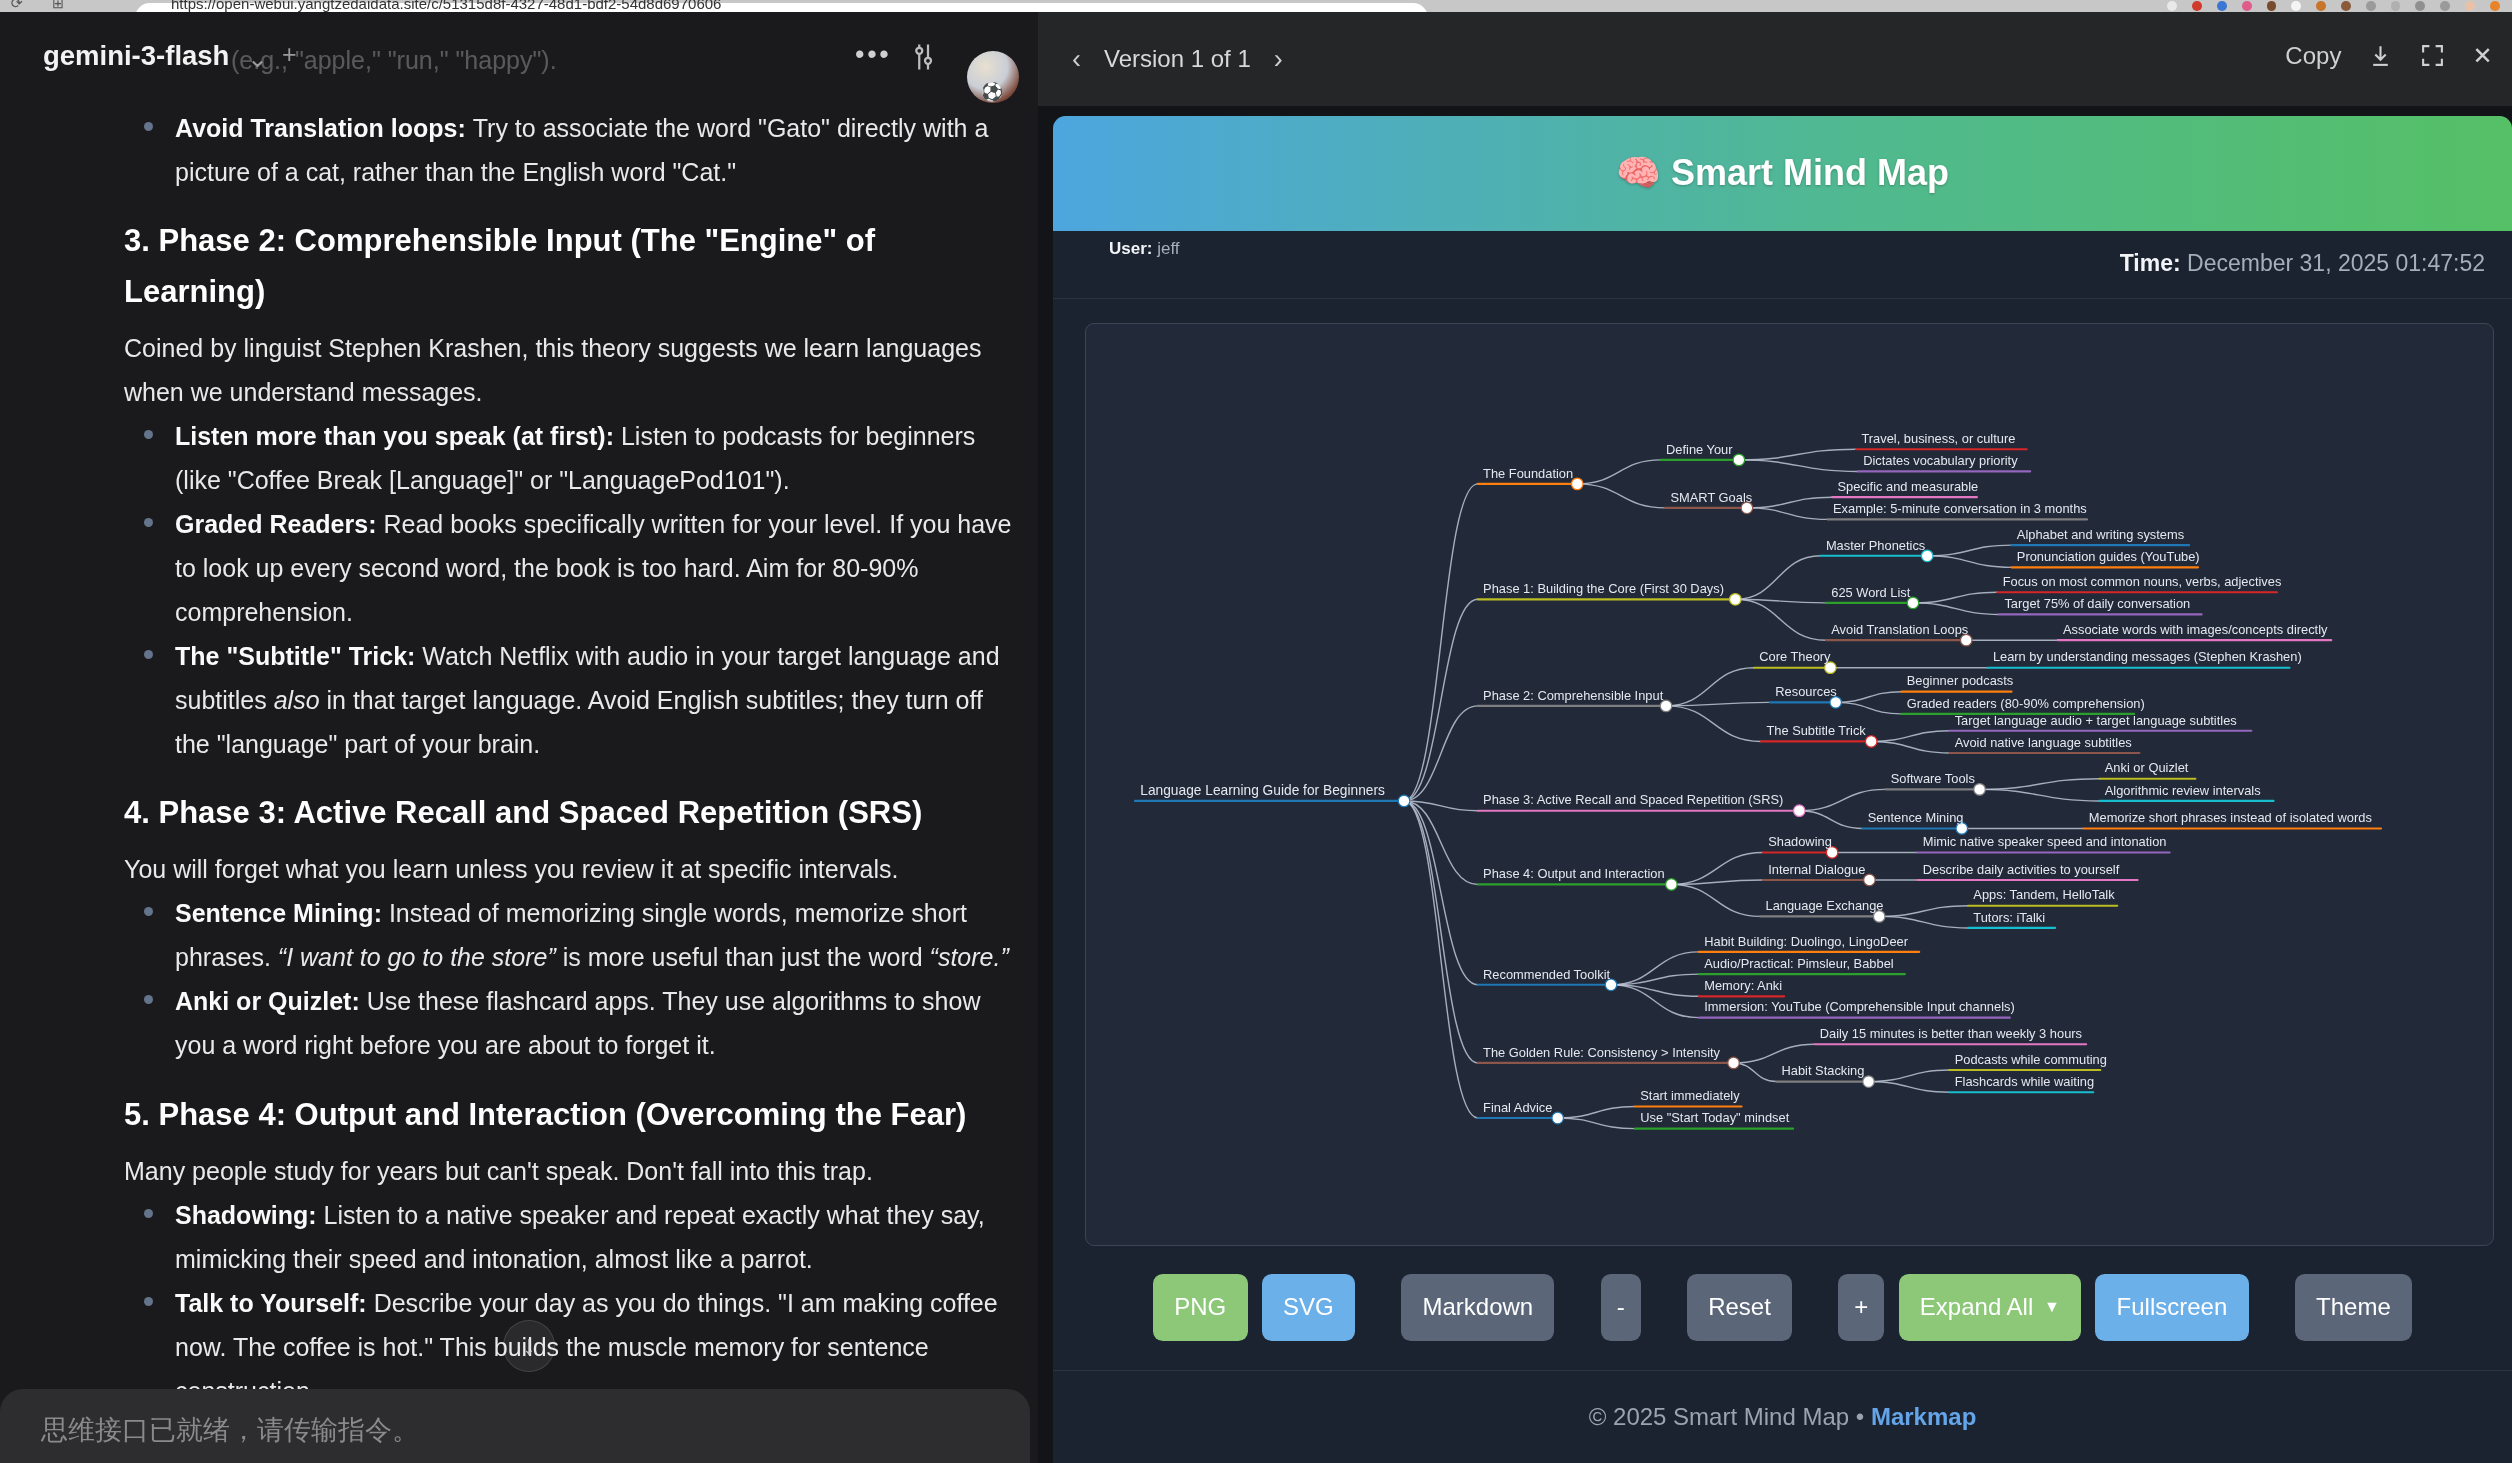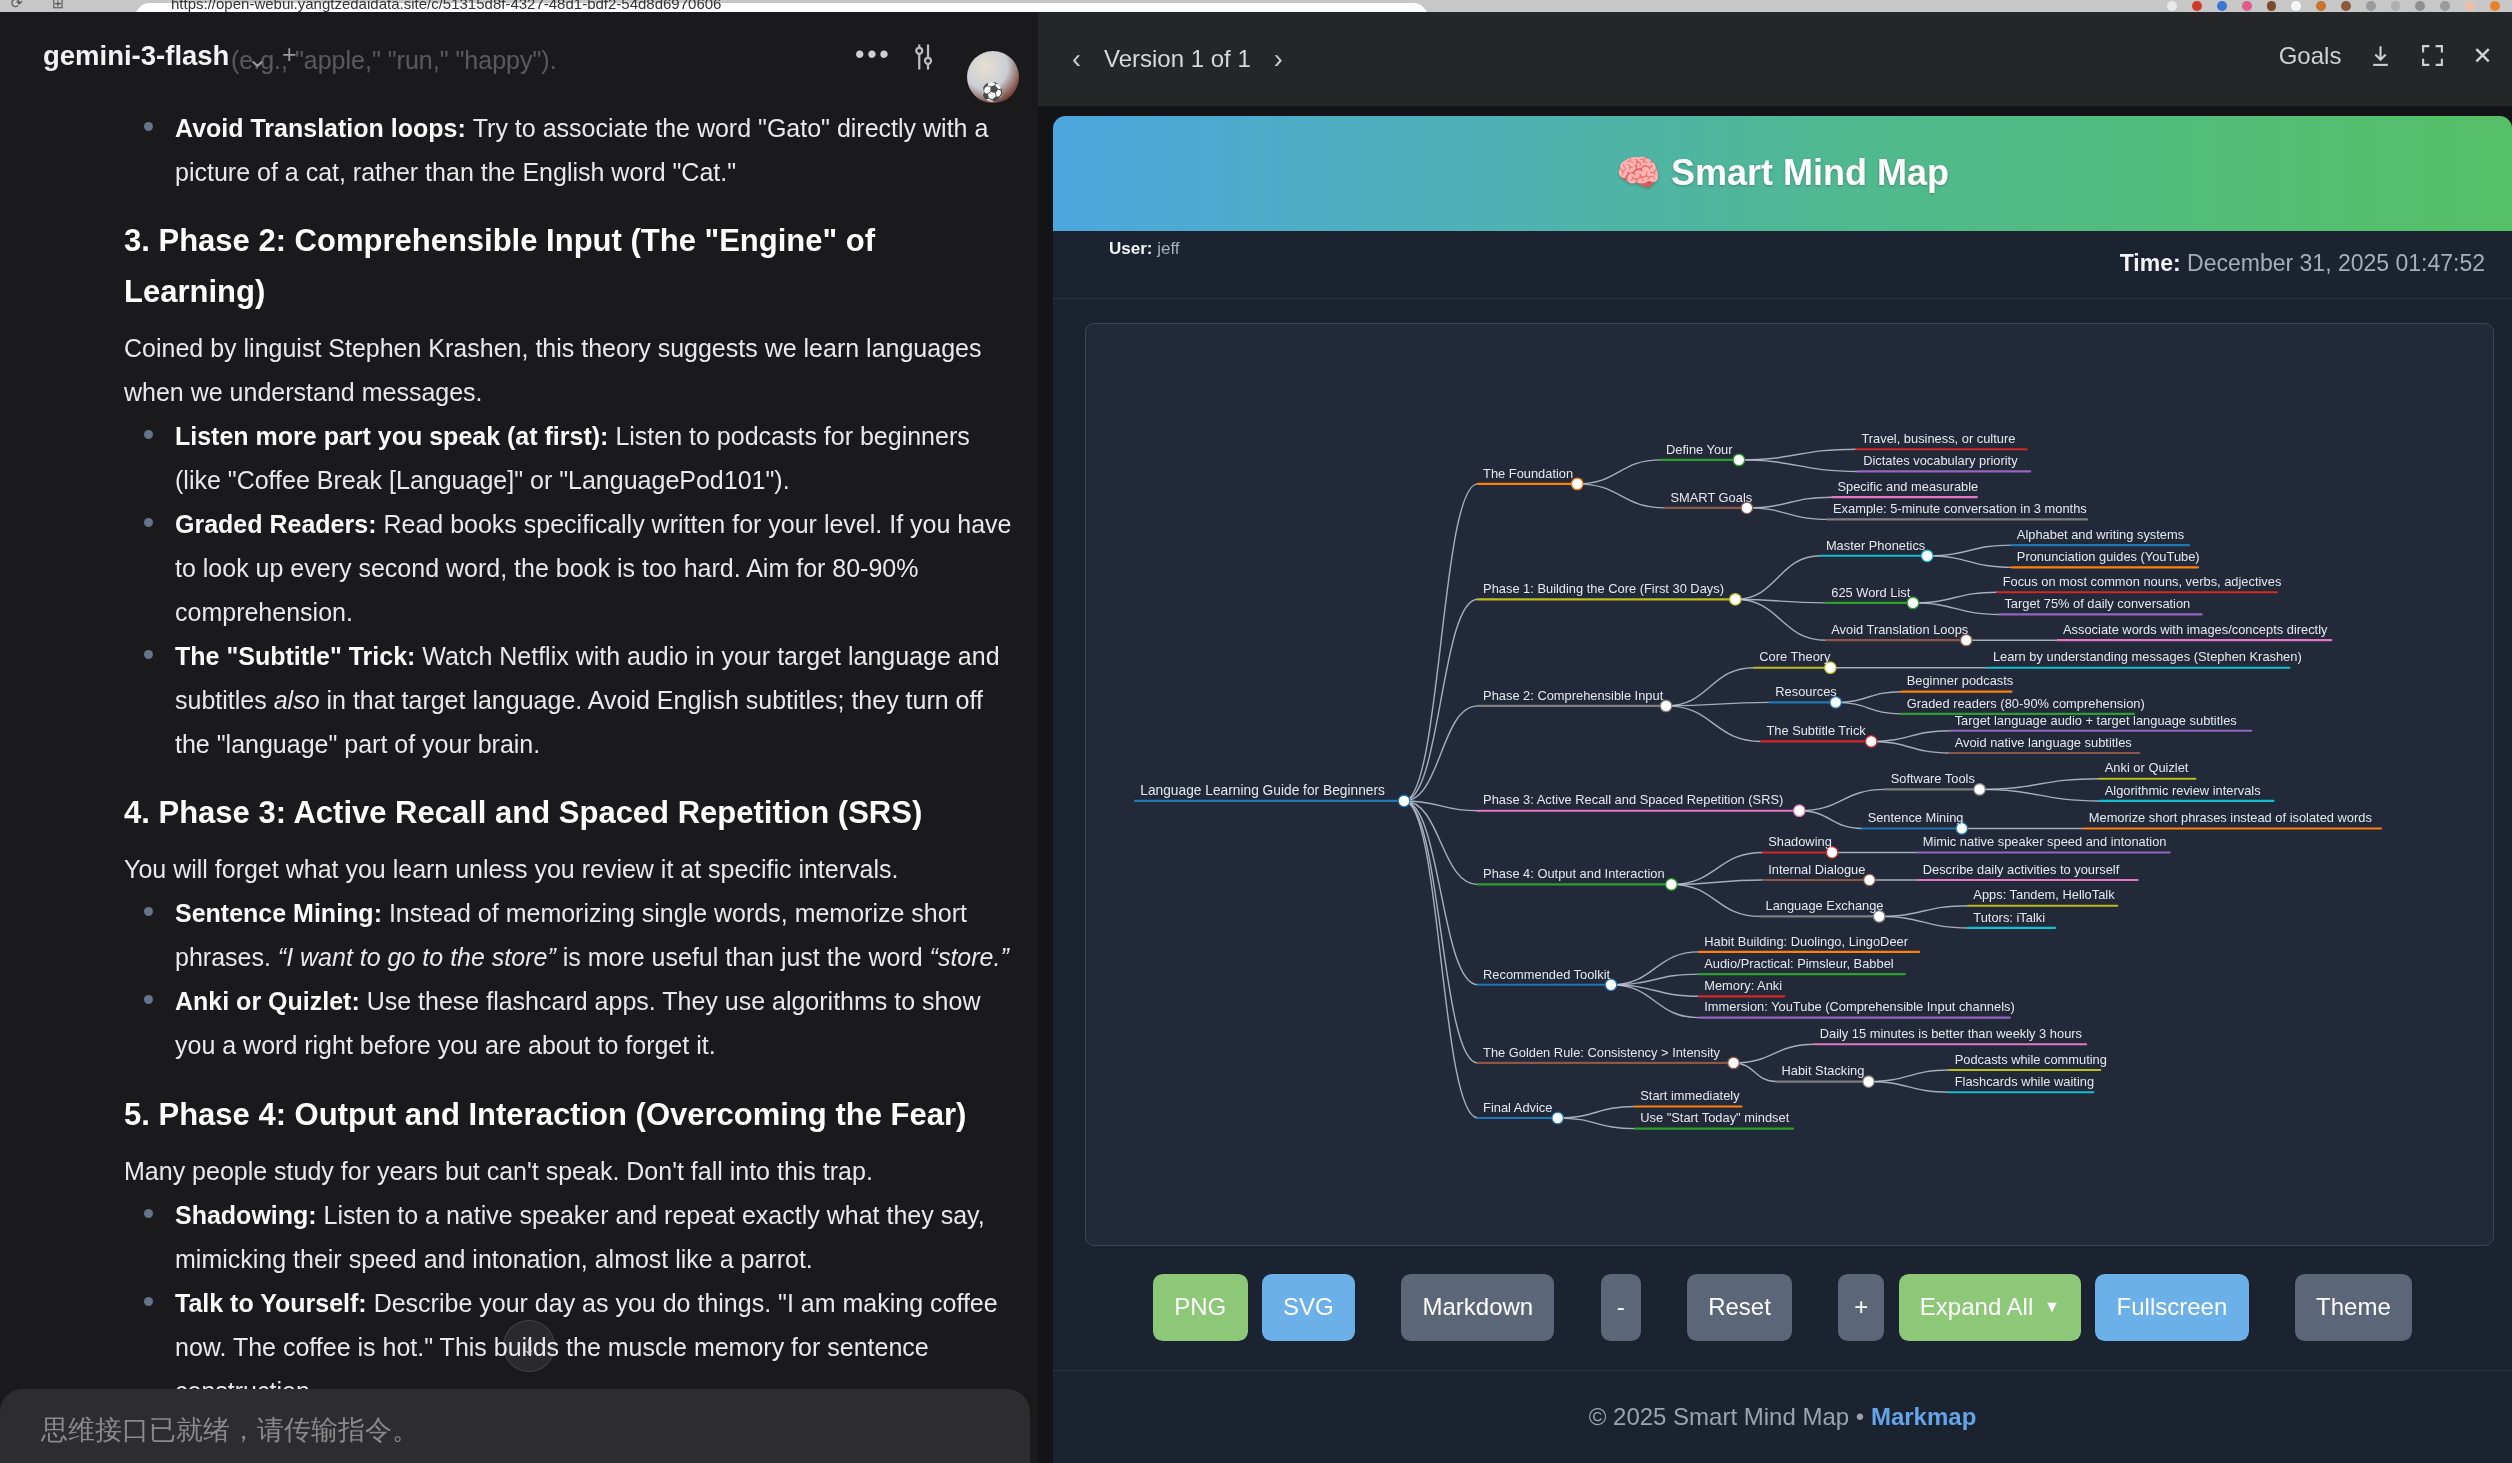--- a/index.html
+++ b/index.html
@@ -100,21 +100,21 @@
         <i style="background: rgb(232, 194, 168);"></i>
         <i style="background: rgb(232, 131, 42);"></i>
       </div>
   </div>
 
   <div id="chat">
     <div id="msg">
         <div class="bullet"><span class="dot"></span><b>Avoid Translation loops: </b><span>Try to associate the word "Gato" directly with a picture of a cat, rather than the English word "Cat."</span></div>
         <h3><span>3. Phase 2: Comprehensible Input (The "Engine" of Learning)</span></h3>
         <p><span>Coined by linguist Stephen Krashen, this theory suggests we learn languages when we understand messages.</span></p>
-        <div class="bullet"><span class="dot"></span><b>Listen more part you speak (at first): </b><span>Listen to podcasts for beginners (like "Coffee Break [Language]" or "LanguagePod101").</span></div>
+        <div class="bullet"><span class="dot"></span><b>Listen more than you speak (at first): </b><span>Listen to podcasts for beginners (like "Coffee Break [Language]" or "LanguagePod101").</span></div>
         <div class="bullet"><span class="dot"></span><b>Graded Readers: </b><span>Read books specifically written for your level. If you have to look up every second word, the book is too hard. Aim for 80-90% comprehension.</span></div>
         <div class="bullet"><span class="dot"></span><b>The "Subtitle" Trick: </b><span>Watch Netflix with audio in your target language and subtitles </span><i>also</i><span> in that target language. Avoid English subtitles; they turn off the "language" part of your brain.</span></div>
         <h3><span>4. Phase 3: Active Recall and Spaced Repetition (SRS)</span></h3>
         <p><span>You will forget what you learn unless you review it at specific intervals.</span></p>
         <div class="bullet"><span class="dot"></span><b>Sentence Mining: </b><span>Instead of memorizing single words, memorize short phrases. </span><i>“I want to go to the store”</i><span> is more useful than just the word </span><i>“store.”</i></div>
         <div class="bullet"><span class="dot"></span><b>Anki or Quizlet: </b><span>Use these flashcard apps. They use algorithms to show you a word right before you are about to forget it.</span></div>
         <h3><span>5. Phase 4: Output and Interaction (Overcoming the Fear)</span></h3>
         <p><span>Many people study for years but can't speak. Don't fall into this trap.</span></p>
         <div class="bullet"><span class="dot"></span><b>Shadowing: </b><span>Listen to a native speaker and repeat exactly what they say, mimicking their speed and intonation, almost like a parrot.</span></div>
         <div class="bullet"><span class="dot"></span><b>Talk to Yourself: </b><span>Describe your day as you do things. "I am making coffee now. The coffee is hot." This builds the muscle memory for sentence construction.</span></div>
@@ -149,21 +149,21 @@
   </div>
 
   <div id="rpanel">
     <div id="rtopbar">
       <div id="ver-nav">
         <span class="arr">‹</span>
         <span>Version 1 of 1</span>
         <span class="arr">›</span>
       </div>
       <div id="rtop-right">
-        <span>Goals</span>
+        <span>Copy</span>
         <svg width="25" height="25" viewBox="0 0 24 24">
           <g stroke="#d0d0d0" stroke-width="2" fill="none">
             <path d="M12 3v12M7 11l5 5 5-5"></path>
               <line x1="5" y1="21" x2="19" y2="21"></line>
           </g>
         </svg>
         <svg width="25" height="25" viewBox="0 0 24 24">
           <g stroke="#d0d0d0" stroke-width="2" fill="none">
             <path d="M9 3H3v6M15 3h6v6M9 21H3v-6M15 21h6v-6"></path>
           </g>

